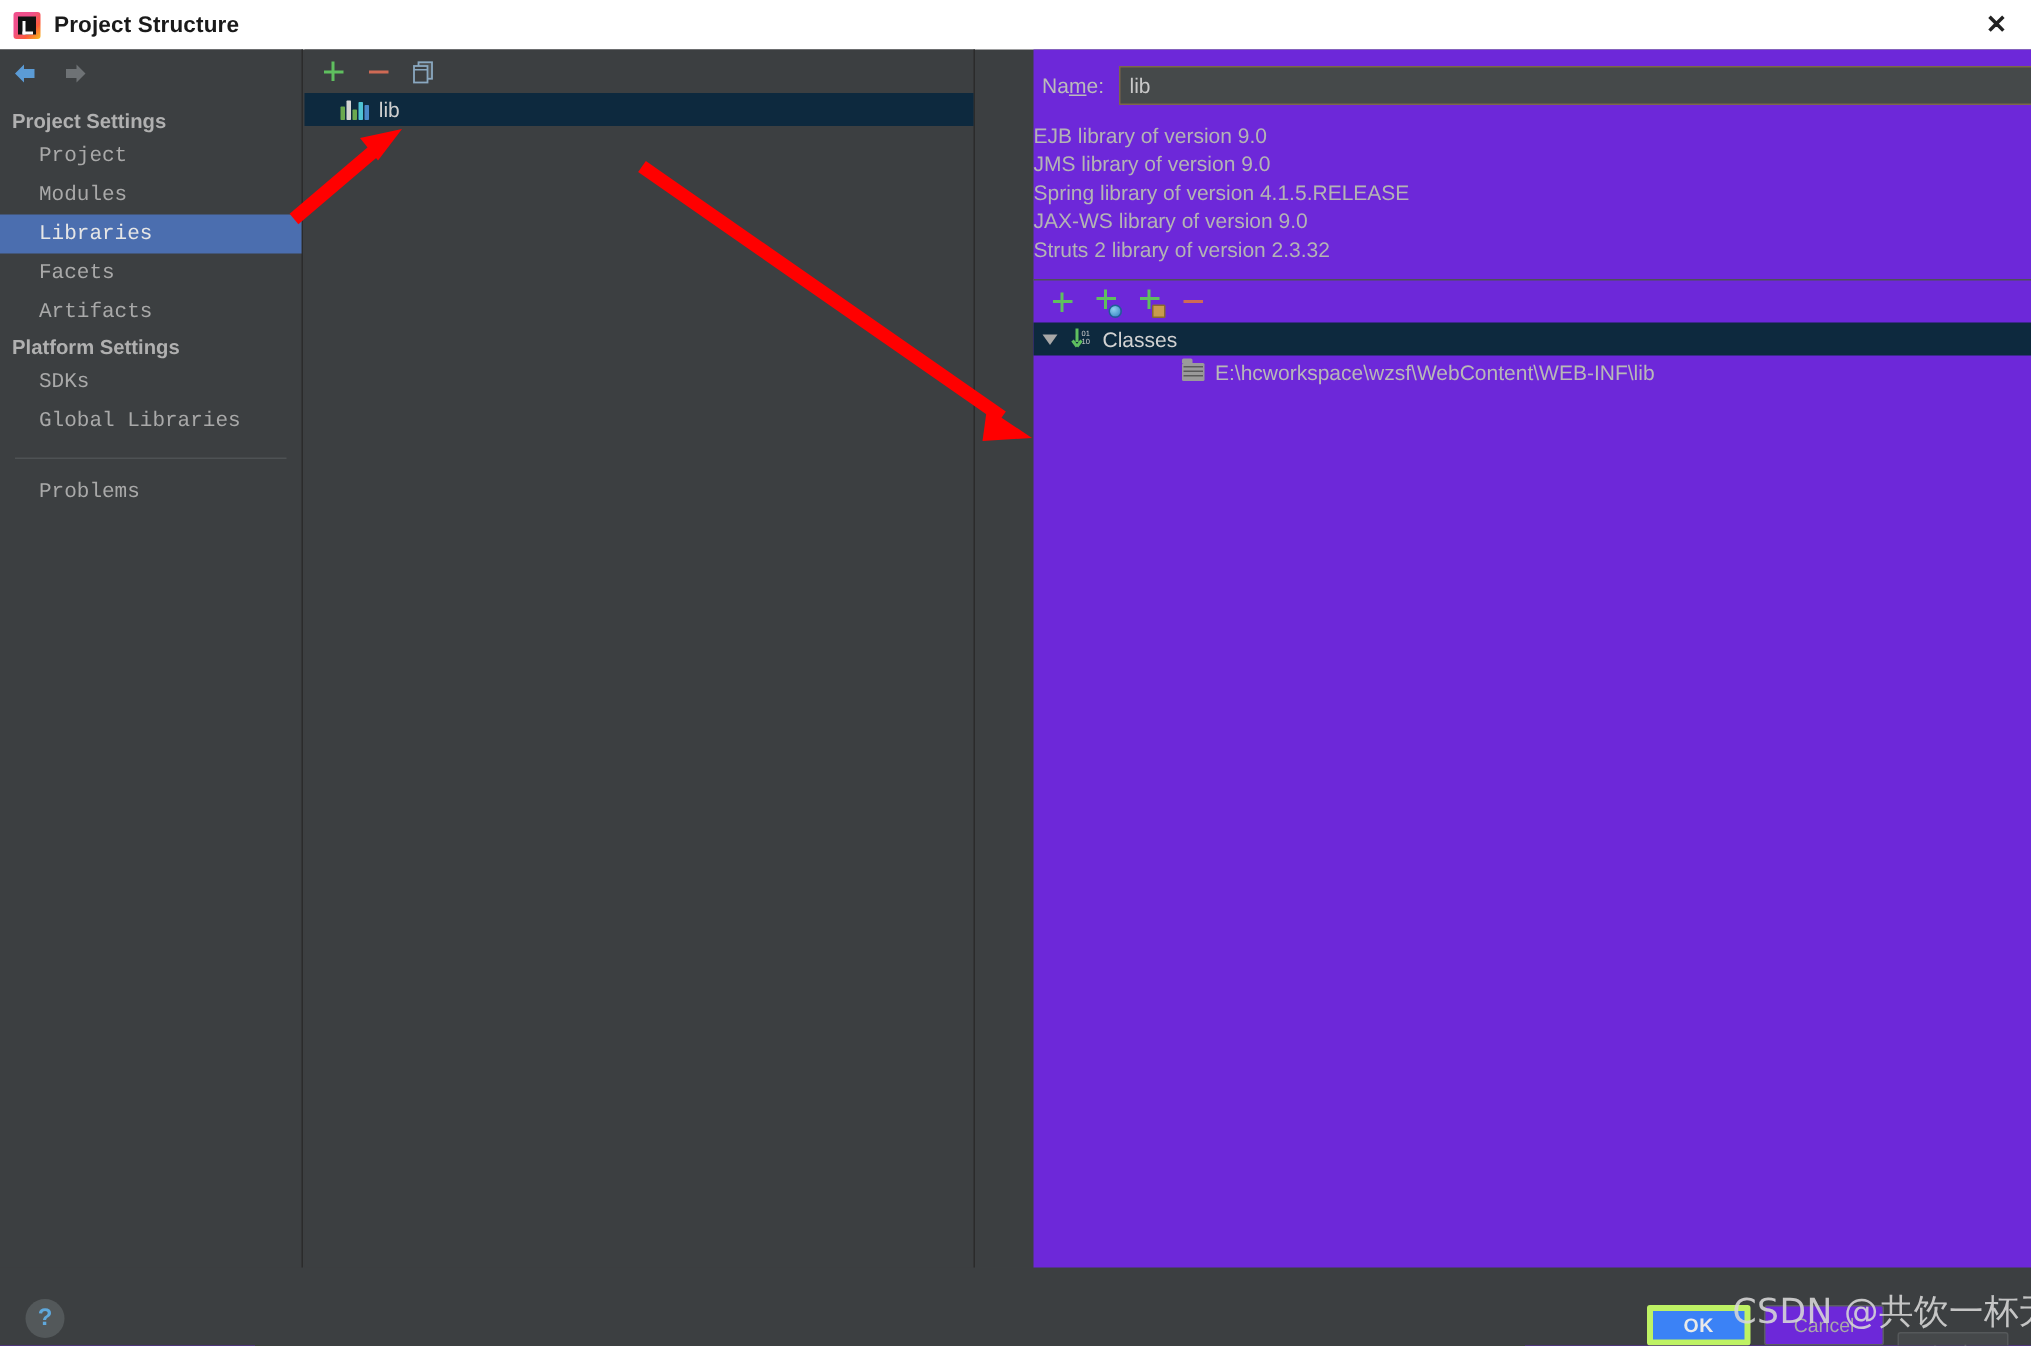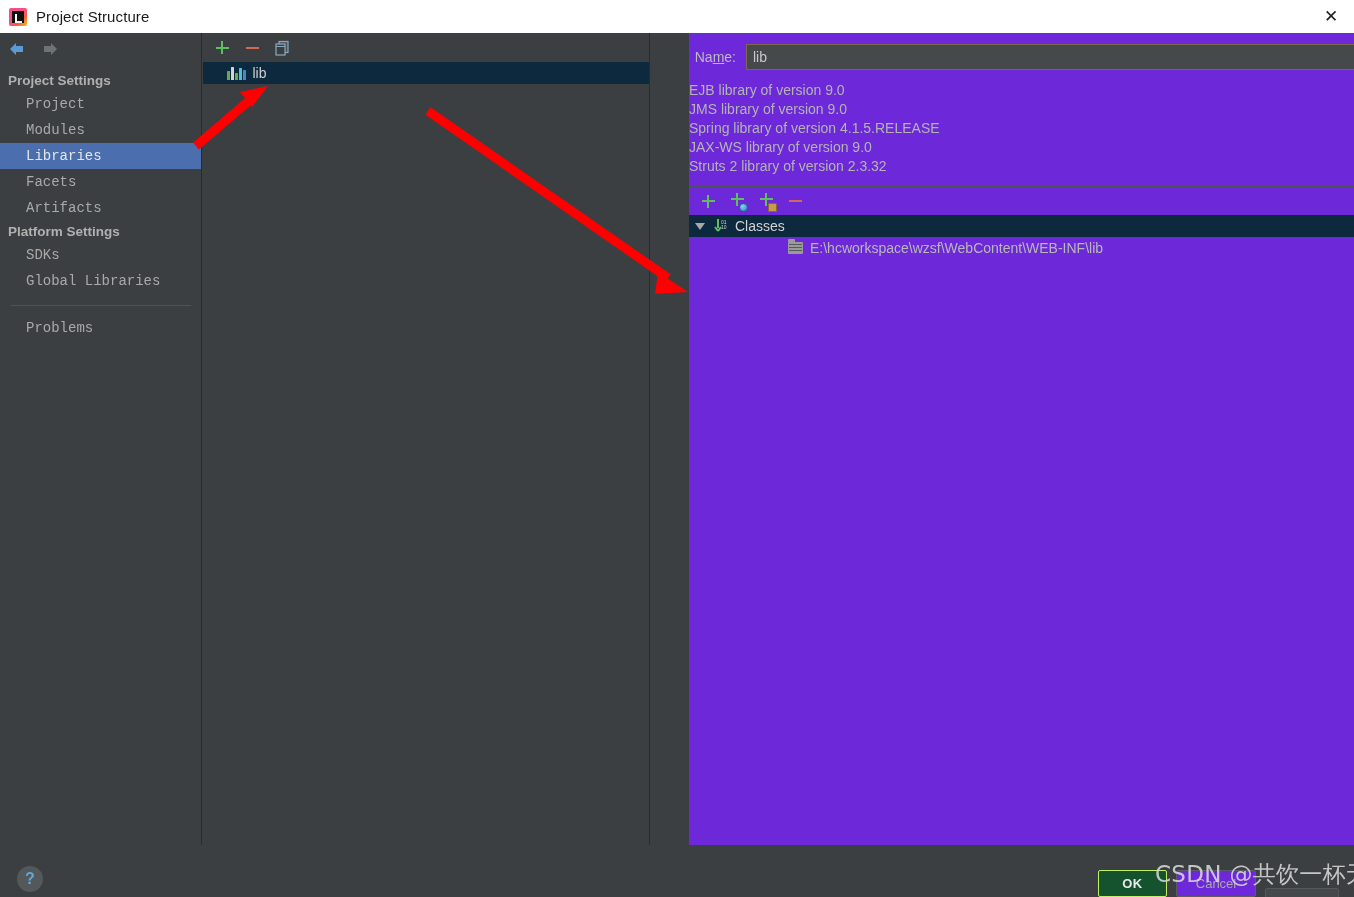--- a/index.html
+++ b/index.html
@@ -14,21 +14,21 @@
     color: #bbbbbb;
     font-size: 14px;
     position: relative;
   }
 
   
   #titlebar {
     position: absolute; left: 0; top: 0;
     width: 1354px; height: 33px;
     background: #ffffff;
-    display: flex; align-items: center;
+    display: flex; align-items: center; font-weight: bold;
   }
   #app-icon {
     width: 18px; height: 18px; margin-left: 9px; margin-right: 9px;
     position: relative; flex: none;
     border-radius: 2px;
     background: linear-gradient(135deg,#f0508c 0%, #f0508c 38%, #fe5c3a 70%, #f7c11e 100%);
     overflow: hidden;
   }
   #app-icon::after {
     content: "";
@@ -187,21 +187,21 @@
     display: flex; align-items: center; justify-content: center;
     color: #5fa8dc; font-size: 16px; font-weight: bold;
   }
   .dlg-btn {
     position: absolute; top: 24px; height: 27px;
     display: flex; align-items: center; justify-content: center;
     font-size: 13px; border-radius: 2px;
   }
   #ok-btn {
     left: 1098px; width: 69px;
-    background: #14532d; border: 1px solid #bef264;
+    background: #3b82f6; border: 4px solid #bef264;
     color: #e9e9e9; font-weight: bold; letter-spacing: .4px;
   }
   #cancel-btn {
     left: 1176px; width: 80px;
     background: #6d28d9; border: 1px solid #5a5e60; color: #a9a9a9;
   }
   #apply-btn {
     left: 1265px; width: 74px;
     background: #45484a; border: 1px solid #55585a; color: #7e8183; margin-top: 18px;
   }

